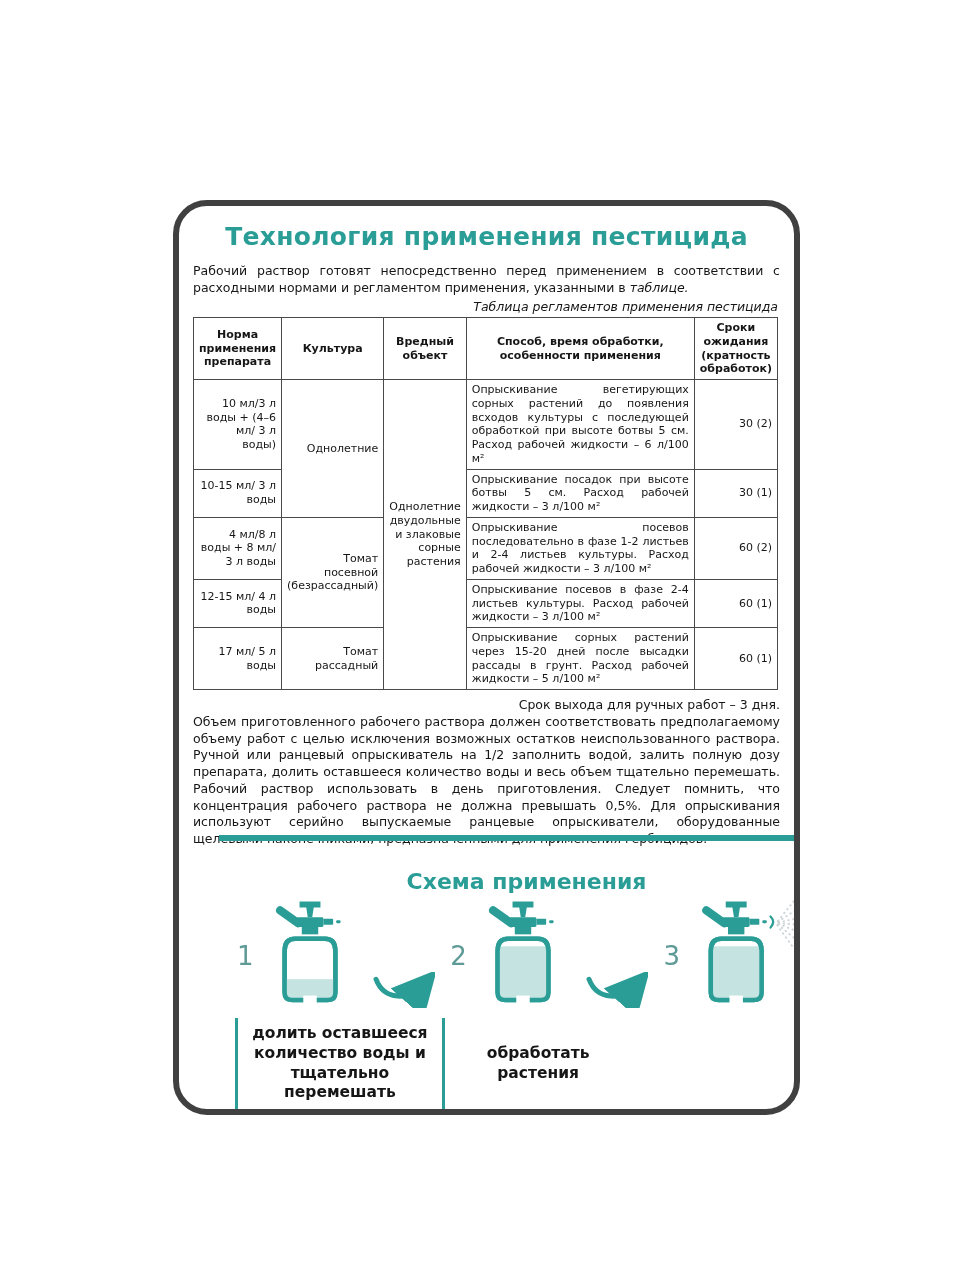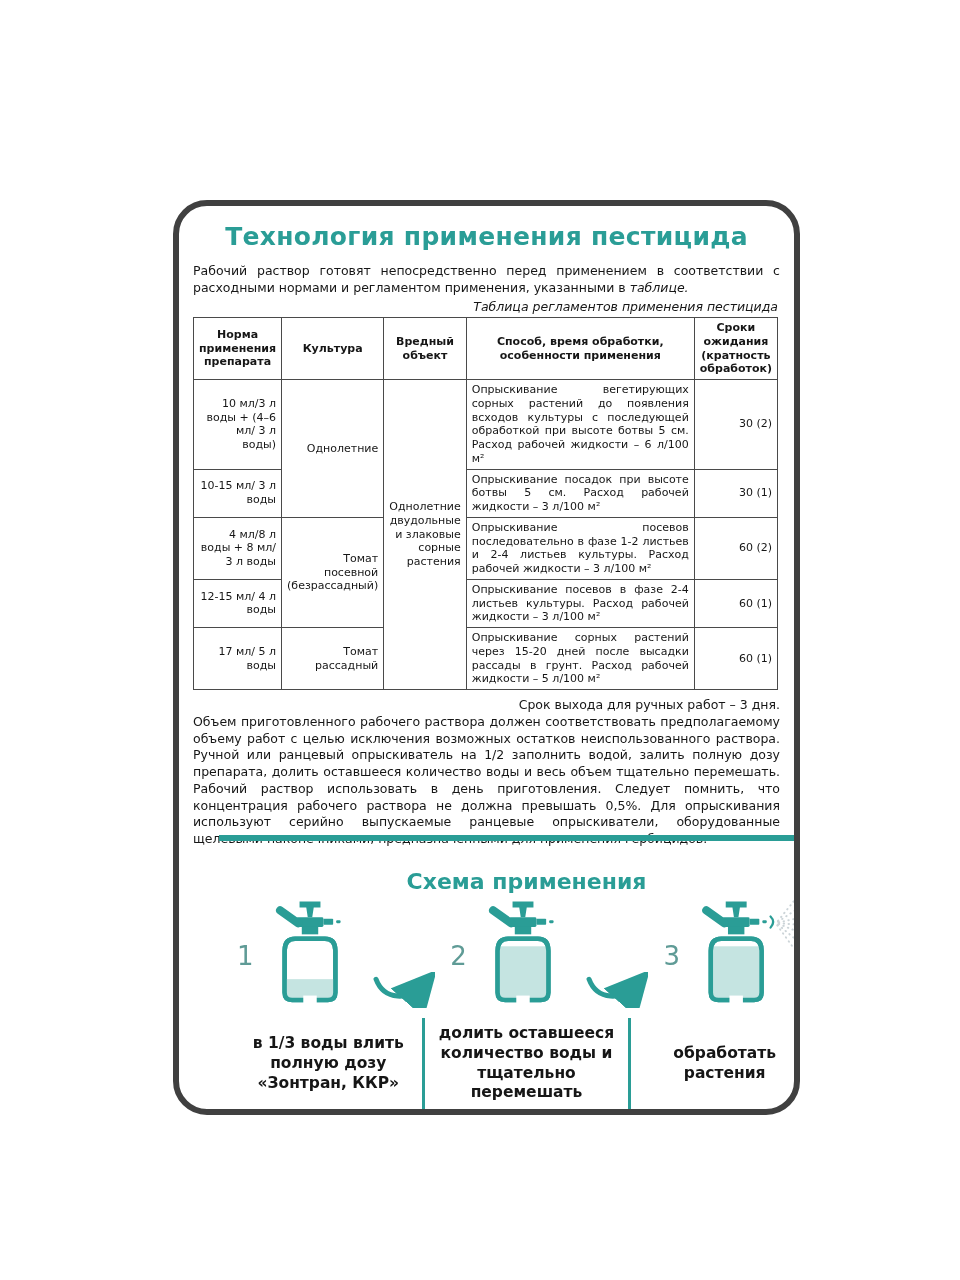--- a/index.html
+++ b/index.html
@@ -214,21 +214,20 @@
           <path d="M40 52 h40 q14 0 14 16 v56 q0 10 -10 10 h-48 q-10 0 -10 -10 v-56 q0 -16 14 -16 z" fill="#ffffff" stroke="#2A9D96" stroke-width="6"></path>
           <rect x="26" y="62" width="68" height="69" clip-path="url(#b3)" fill="#C5E4E1"></rect>
           <path d="M40 52 h40 q14 0 14 16 v56 q0 10 -10 10 h-48 q-10 0 -10 -10 v-56 q0 -16 14 -16 z" fill="none" stroke="#2A9D96" stroke-width="6"></path>
           <rect x="51" y="128" width="18" height="10" fill="#ffffff"></rect>
         </svg>
       </div>
 
     </div>
 
     <div class="caps">
-      <div class="cap cap1">в 1/3 воды влить полную дозу «Зонтран, ККР»</div>
       <div class="cap cap2">долить оставшееся количество воды и тщательно перемешать</div>
       <div class="cap cap3">обработать растения</div>
     </div>
 
     <div class="shelf"><span class="lbl">Срок годности:</span><span class="val"> 5 лет</span></div>
   </div>
 
 </div>
 
 </body></html>

